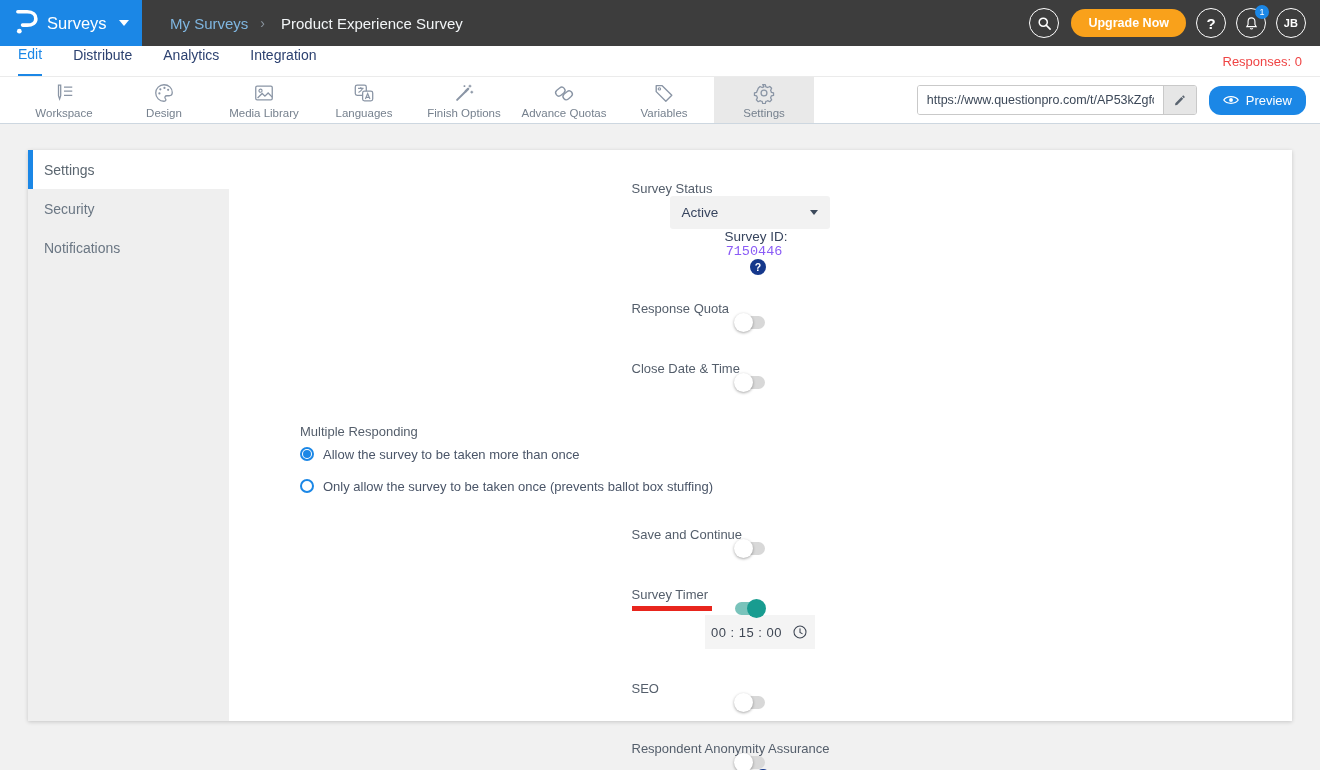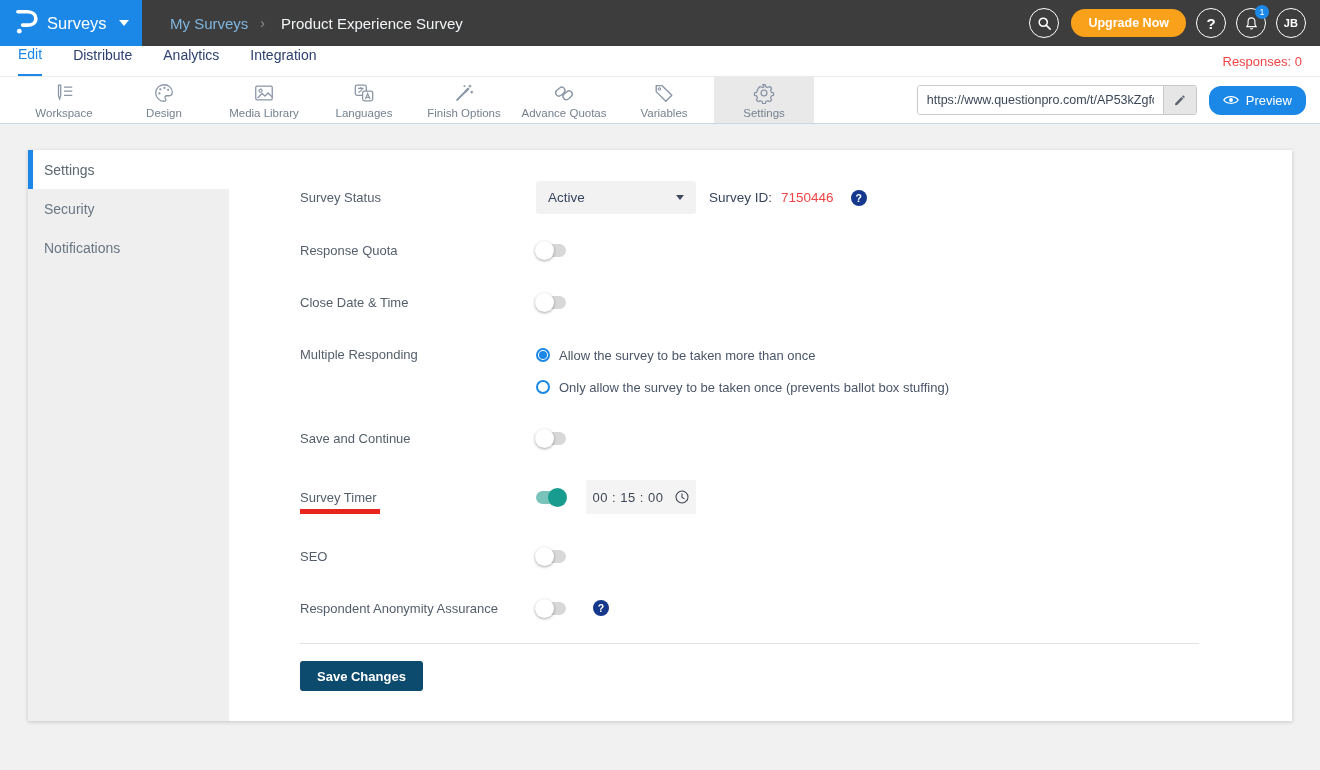--- a/index.html
+++ b/index.html
@@ -40,27 +40,27 @@
   .url-edit { width:33px; background:#e6e6e6; border-left:1px solid #c9c9c9; display:flex; align-items:center; justify-content:center; cursor:pointer; }
   .preview-btn { align-self:center; height:29px; border:none; border-radius:12px; background:#1b87e6; color:#fff; font-family:inherit; font-size:13px; display:flex; align-items:center; gap:7px; padding:0 14px; margin-right:14px; cursor:pointer; }
 
   
   .card { position:relative; width:1264px; height:571px; margin:26px 0 0 28px; background:#fff; box-shadow:0 1px 4px rgba(0,0,0,.18); }
   .side { position:absolute; left:0; top:0; bottom:0; width:201px; background:#efefef; }
   .side-item { height:39px; display:flex; align-items:center; padding-left:16px; font-size:14px; color:#6a7683; cursor:pointer; }
   .side-item.active { background:#fff; border-left:5px solid #1b87e6; padding-left:11px; color:#5b6670; }
 
   .content { margin-left:201px; padding:31px 93px 0 71px; }
-  .row { display:flex; align-items:center; min-height:20px; margin-bottom:32px; }
+  .row { display:flex; align-items:center; min-height:20px; margin-bottom:32px;flex-direction:column; }
   .field-label { width:236px; flex:none; font-size:13px; color:#545e6b; }
 
   .select { width:160px; height:33px; background:#f2f2f2; border-radius:3px; display:flex; align-items:center; padding:0 12px; color:#37445e; font-size:13.5px; cursor:pointer; }
   .caret-dark { width:0; height:0; border-left:4.5px solid transparent; border-right:4.5px solid transparent; border-top:5.5px solid #3d4a5c; margin-left:auto; }
   .sid-label { margin-left:13px; font-size:13.5px; color:#37445e; }
-  .sid-value { margin-left:9px; font-size:13.5px; color:#ef4444; }
+  .sid-value { margin-left:9px; font-size:13.5px; color:#8b5cf6;font-family:Liberation Mono, monospace; }
   .help-badge { width:16px; height:16px; border-radius:50%; background:#15388c; color:#fff; font-size:10.5px; font-weight:bold; display:flex; align-items:center; justify-content:center; margin-left:17px; cursor:pointer; flex:none; }
   .help-badge::after { content:"?"; }
 
   .toggle { width:30px; height:13px; border-radius:7px; background:#d8d8d8; position:relative; cursor:pointer; flex:none; }
   .toggle .knob { width:19px; height:19px; border-radius:50%; background:#fff; position:absolute; top:-3px; left:-1px; box-shadow:0 1px 3px rgba(0,0,0,.35); }
   .toggle.on { background:#79c3bb; }
   .toggle.on .knob { left:auto; right:-1px; background:#189c90; box-shadow:none; }
 
   .radio-row { align-items:flex-start; margin-bottom:30px; }
   .radio-col { display:flex; flex-direction:column; gap:10px;text-align:center; }

